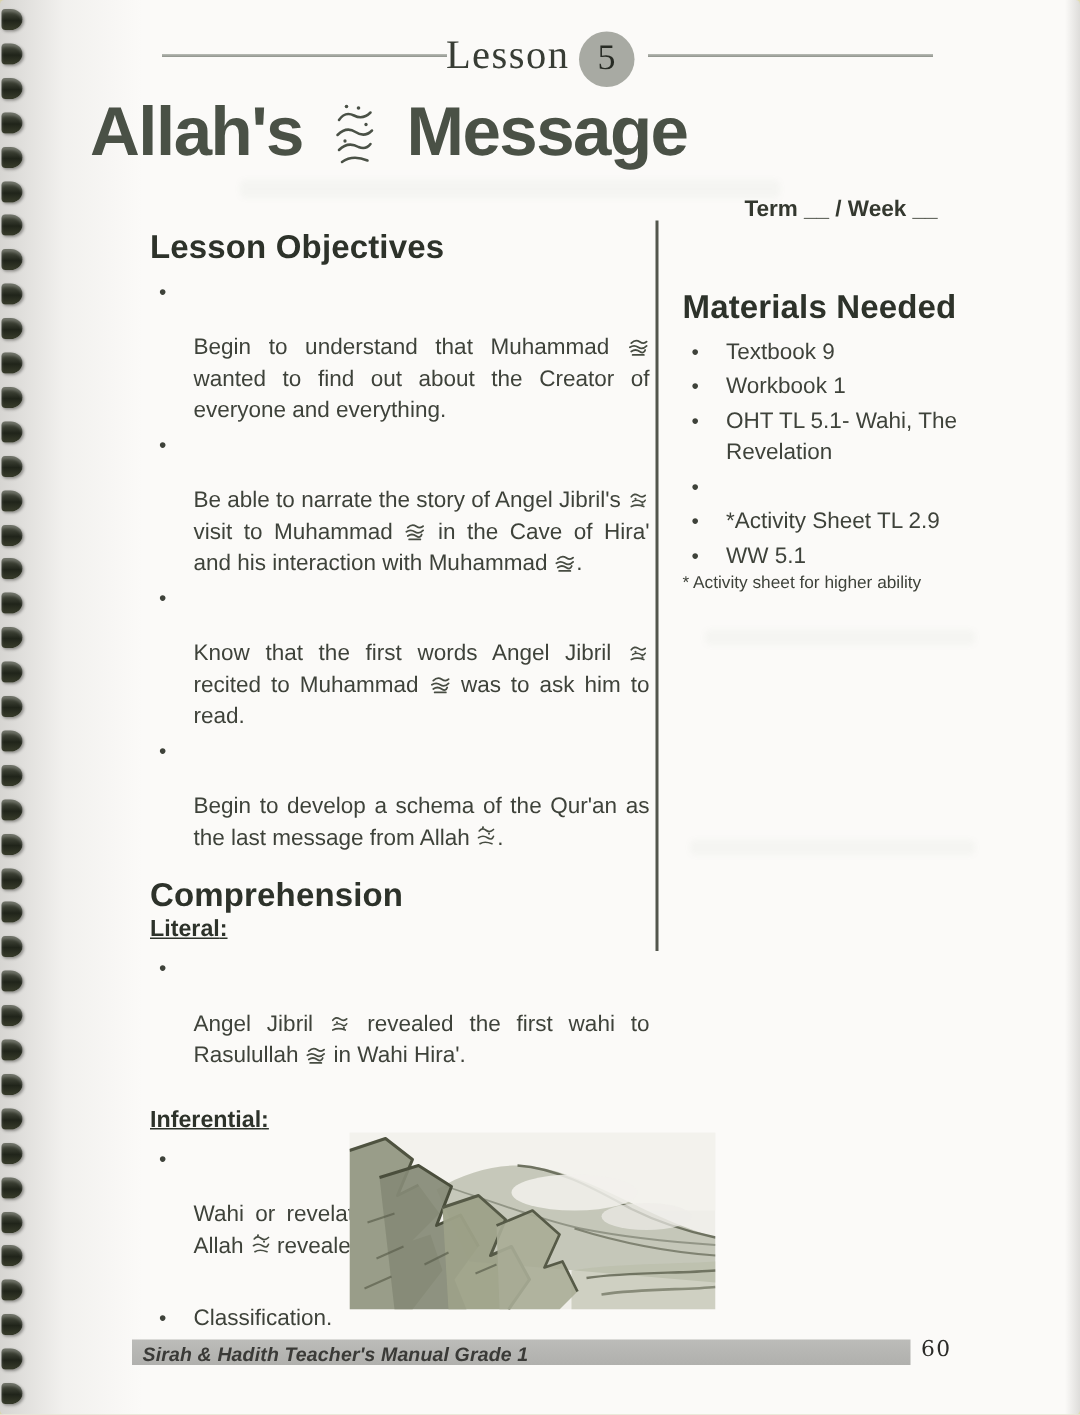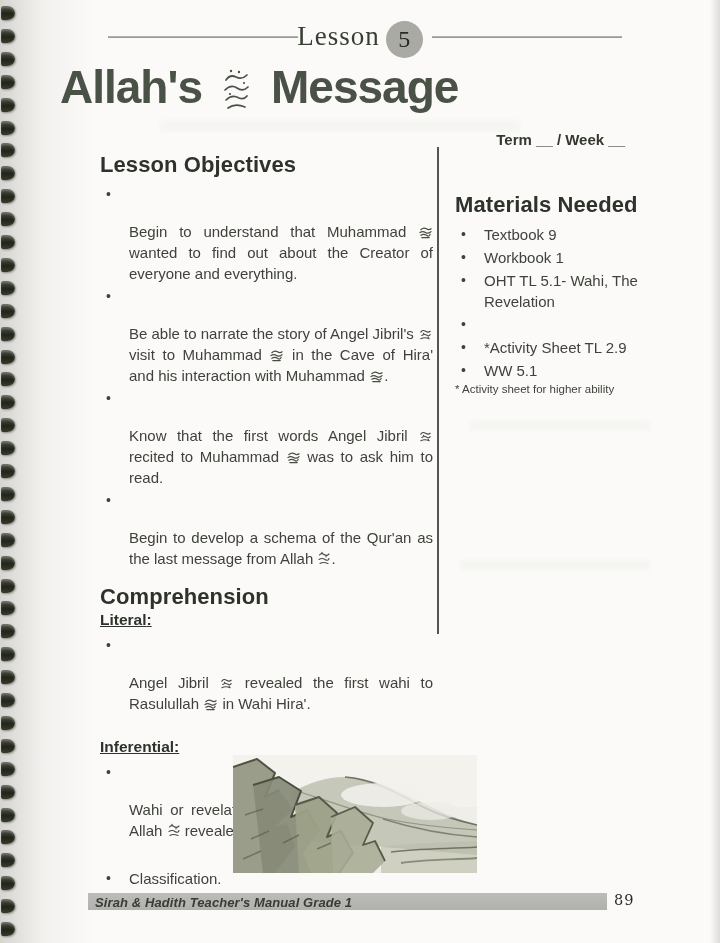--- a/index.html
+++ b/index.html
@@ -325,14 +325,14 @@
     <path d="M62,50 L86,42 L104,58 L94,82 L108,76 L120,98 L106,118 L66,118 Z" fill="#9da188" opacity="0.95"></path>
     <path d="M62,50 L86,42 L104,58 L94,82 L108,76 L120,98 L106,118" stroke="#565a47" stroke-width="2" fill="none" stroke-linejoin="round"></path>
     <path d="M98,62 L122,52 L140,68 L130,90 L142,86 L152,106 L140,118 L100,118 Z" fill="#a8ac96" opacity="0.9"></path>
     <path d="M98,62 L122,52 L140,68 L130,90 L142,86 L152,106" stroke="#565a47" stroke-width="1.8" fill="none" stroke-linejoin="round"></path>
     <path d="M12,60 L30,54 M18,84 L36,76 M10,104 L28,96 M50,88 L66,80 M84,94 L98,88" stroke="#5c604d" stroke-width="1.4" opacity="0.7"></path>
   </svg>
 
   <div class="footer-bar">
     <span class="footer-title">Sirah &amp; Hadith Teacher's Manual Grade 1</span>
   </div>
-  <div class="page-num">89</div>
+  <div class="page-num">60</div>
 </div>
 
 </body></html>

